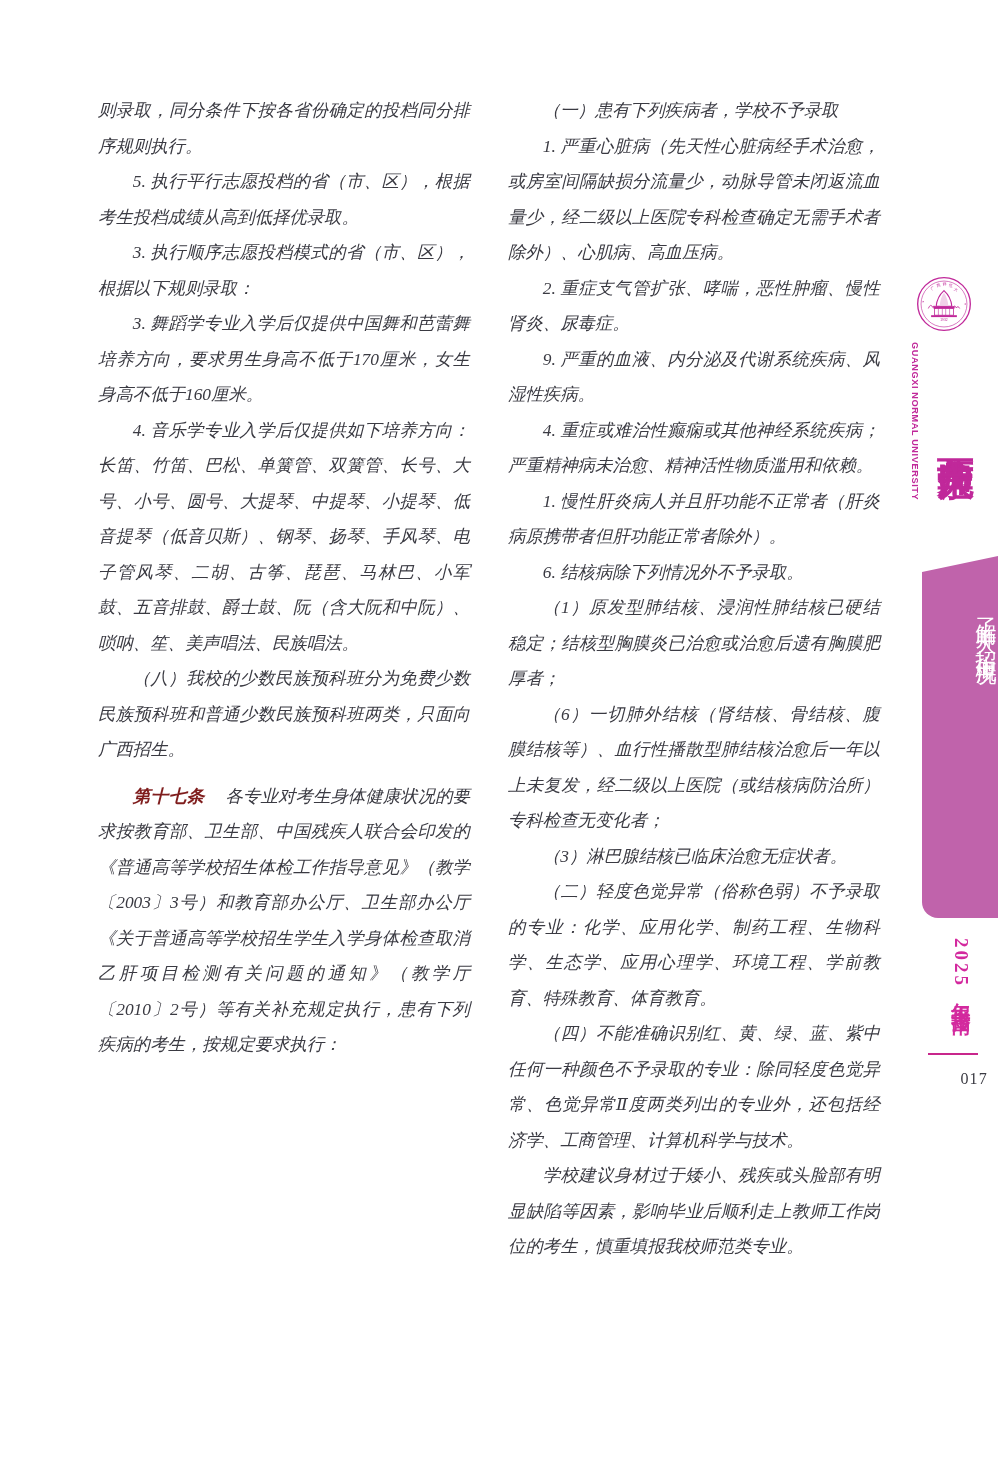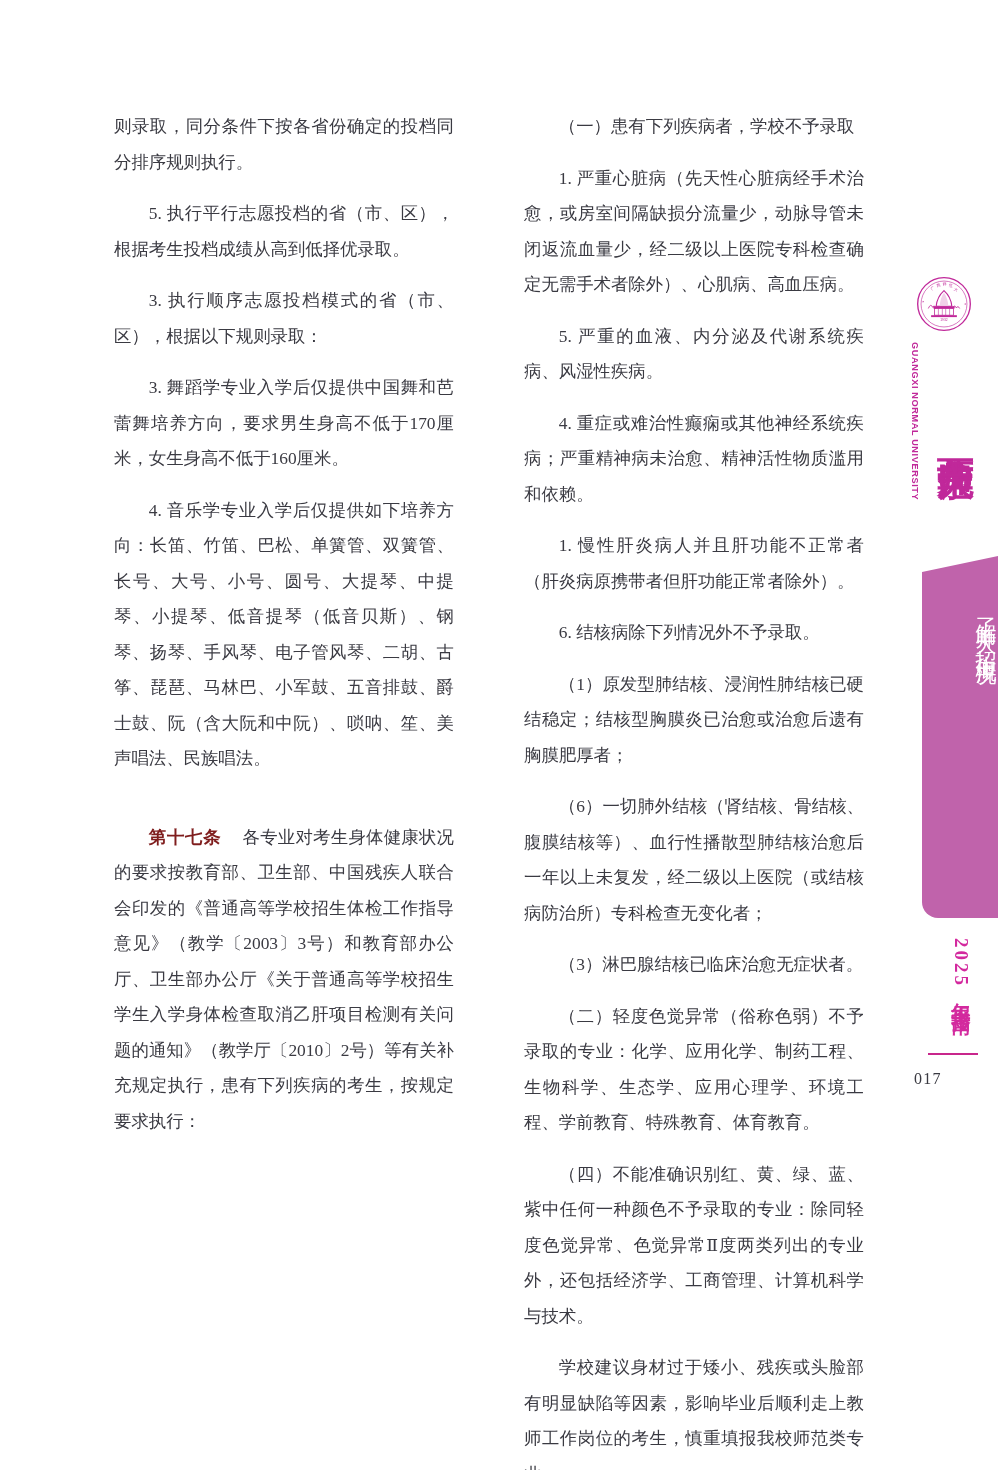--- a/index.html
+++ b/index.html
@@ -26,24 +26,25 @@
     font-size: 17.4px;
     line-height: 35.5px;
     color: #3a3a42;
     text-align: justify;
     text-justify: inter-ideograph;
   }
   .col.left  { left: 98px; }
   .col.right { left: 508px; }
 
   .p {
-    margin: 16px;
+    margin: 0;
     text-indent: 2em;
     text-align: justify;
     text-justify: inter-ideograph;
+    font-style: italic;
   }
   .p.noindent { text-indent: 0; }
 
   .art-head {
     color: #7f1d1d;
     font-weight: bold;
     letter-spacing: 0.5px;
   }
   .art-gap { display: inline-block; width: 1.2em; }
 
@@ -153,49 +154,51 @@
     top: 1053px;
     width: 50px;
     height: 1.6px;
     background: #c8268c;
   }
   #page-number {
     position: absolute;
     right: 10px;
     top: 1070px;
     width: 74px;
-    text-align: left;
+    text-align: right;
     color: #3a3a42;
     font-size: 16px;
     letter-spacing: 1.2px;
     font-family: "Liberation Serif", "DejaVu Serif", serif;
   }
 </style>
 </head>
 <body>
 
 <div id="page">
 
   <div class="col left">
     <div id="left-paras">
         <p class="p noindent">则录取，同分条件下按各省份确定的投档同分排序规则执行。</p>
         <p class="p">5. 执行平行志愿投档的省（市、区），根据考生投档成绩从高到低择优录取。</p>
         <p class="p">3. 执行顺序志愿投档模式的省（市、区），根据以下规则录取：</p>
         <p class="p">3. 舞蹈学专业入学后仅提供中国舞和芭蕾舞培养方向，要求男生身高不低于170厘米，女生身高不低于160厘米。</p>
         <p class="p">4. 音乐学专业入学后仅提供如下培养方向：长笛、竹笛、巴松、单簧管、双簧管、长号、大号、小号、圆号、大提琴、中提琴、小提琴、低音提琴（低音贝斯）、钢琴、扬琴、手风琴、电子管风琴、二胡、古筝、琵琶、马林巴、小军鼓、五音排鼓、爵士鼓、阮（含大阮和中阮）、唢呐、笙、美声唱法、民族唱法。</p>
+        <p class="p">（八）我校的少数民族预科班分为免费少数民族预科班和普通少数民族预科班两类，只面向广西招生。</p>
       </div>
     <div class="para-spacer"></div>
     <p class="p"><span class="art-head">第十七条</span><span class="art-gap"></span><span>各专业对考生身体健康状况的要求按教育部、卫生部、中国残疾人联合会印发的《普通高等学校招生体检工作指导意见》（教学〔2003〕3号）和教育部办公厅、卫生部办公厅《关于普通高等学校招生学生入学身体检查取消乙肝项目检测有关问题的通知》（教学厅〔2010〕2号）等有关补充规定执行，患有下列疾病的考生，按规定要求执行：</span></p>
   </div>
 
   <div class="col right">
     <div id="right-paras">
         <p class="p">（一）患有下列疾病者，学校不予录取</p>
         <p class="p">1. 严重心脏病（先天性心脏病经手术治愈，或房室间隔缺损分流量少，动脉导管未闭返流血量少，经二级以上医院专科检查确定无需手术者除外）、心肌病、高血压病。</p>
-        <p class="p">5. 严重的血液、内分泌及代谢系统疾病、风湿性疾病。</p>
+        <p class="p">2. 重症支气管扩张、哮喘，恶性肿瘤、慢性肾炎、尿毒症。</p>
+        <p class="p">9. 严重的血液、内分泌及代谢系统疾病、风湿性疾病。</p>
         <p class="p">4. 重症或难治性癫痫或其他神经系统疾病；严重精神病未治愈、精神活性物质滥用和依赖。</p>
         <p class="p">1. 慢性肝炎病人并且肝功能不正常者（肝炎病原携带者但肝功能正常者除外）。</p>
         <p class="p">6. 结核病除下列情况外不予录取。</p>
         <p class="p">（1）原发型肺结核、浸润性肺结核已硬结稳定；结核型胸膜炎已治愈或治愈后遗有胸膜肥厚者；</p>
         <p class="p">（6）一切肺外结核（肾结核、骨结核、腹膜结核等）、血行性播散型肺结核治愈后一年以上未复发，经二级以上医院（或结核病防治所）专科检查无变化者；</p>
         <p class="p">（3）淋巴腺结核已临床治愈无症状者。</p>
         <p class="p">（二）轻度色觉异常（俗称色弱）不予录取的专业：化学、应用化学、制药工程、生物科学、生态学、应用心理学、环境工程、学前教育、特殊教育、体育教育。</p>
         <p class="p">（四）不能准确识别红、黄、绿、蓝、紫中任何一种颜色不予录取的专业：除同轻度色觉异常、色觉异常Ⅱ度两类列出的专业外，还包括经济学、工商管理、计算机科学与技术。</p>
         <p class="p">学校建议身材过于矮小、残疾或头脸部有明显缺陷等因素，影响毕业后顺利走上教师工作岗位的考生，慎重填报我校师范类专业。</p>
       </div>

